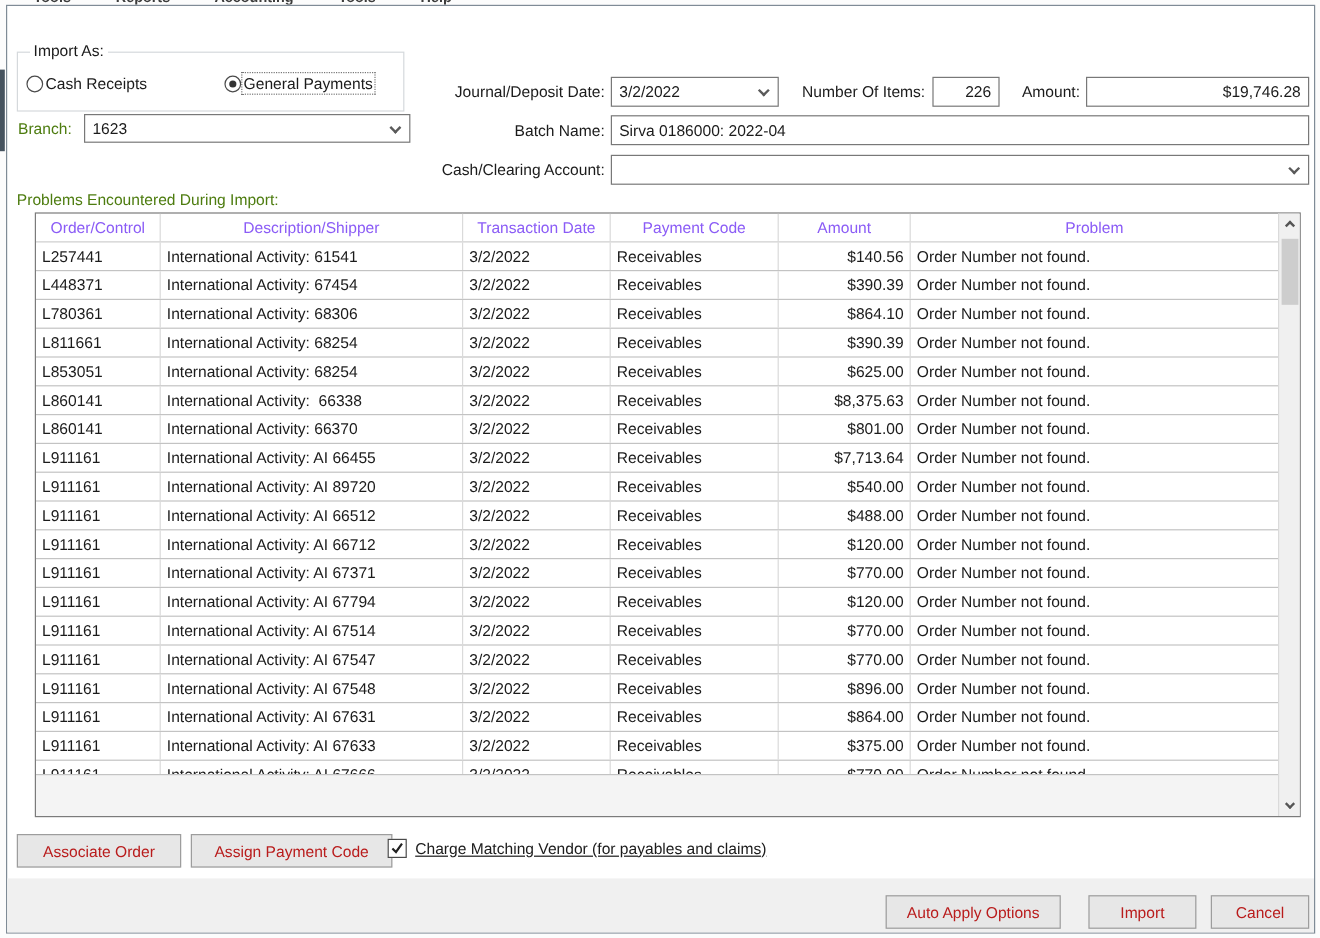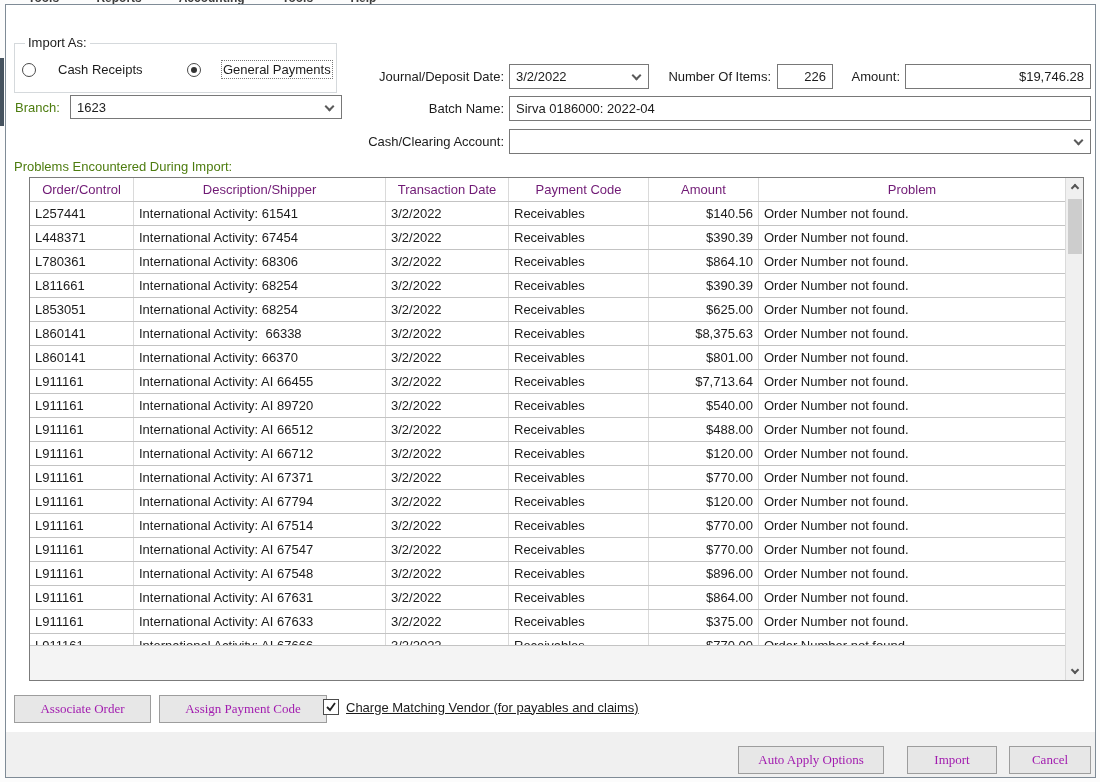--- a/index.html
+++ b/index.html
@@ -34,56 +34,56 @@
   .combo { padding-right:22px; }
   .chev { position:absolute; right:8px; top:7px; width:7px; height:7px;
     border-right:2px solid #5a5a5a; border-bottom:2px solid #5a5a5a; transform:rotate(45deg); }
   .rlabel { position:absolute; text-align:right; }
 
   
   .groupbox { position:absolute; left:8px; top:38px; width:323px; height:50px;
     border:1px solid #d5d9dc; }
   .groupbox-legend { position:absolute; left:10px; top:-9px; background:#fff; padding:0 3px; }
   .radio-row { position:absolute; left:7px; top:18px; width:100%; display:flex; }
-  .radio-opt { display:flex; align-items:center; gap:22px; }
+  .radio-opt { display:flex; align-items:center; gap:2px; }
   .radio-circle { width:14px; height:14px; border-radius:50%; border:1px solid #4a4a4a;
     background:#fff; position:relative; flex:0 0 auto; }
   .radio-opt.checked .radio-circle::after { content:""; position:absolute; left:3px; top:3px;
     width:6px; height:6px; border-radius:50%; background:#333; }
   .radio-opt.focused .radio-label { outline:1px dotted #777; outline-offset:1px; }
 
   
   .grid { position:absolute; left:23px; top:172px; width:1055px; height:504px;
     border:1px solid #7b7b7b; background:#fff; }
   .grid-cols { position:absolute; left:0; top:0; right:18px; bottom:0; overflow:hidden; }
   .grid-header { display:flex; height:23px; }
   .hcell { display:flex; align-items:center; justify-content:center; height:100%;
-    border-right:1px solid #dadada; color:#701a75; white-space:pre; overflow:hidden; }
+    border-right:1px solid #dadada; color:#8b5cf6; white-space:pre; overflow:hidden; }
   .rows-clip { height:444px; overflow:hidden; }
   .trow { display:flex; height:24px; border-top:1px solid #c3c3c3; background:#fff; }
   .tcell { display:flex; align-items:center; height:100%; padding:0 5px;
     border-right:1px solid #dadada; white-space:pre; overflow:hidden; }
   .tcell.num { justify-content:flex-end; }
   .grid-filler { height:35px; background:#f4f4f4; border-top:1px solid #c3c3c3; }
   .c0{width:104px;} .c1{width:252px;} .c2{width:123px;} .c3{width:140px;} .c4{width:110px;} .c5{width:306px; border-right:none;}
 
   
   .vscroll { position:absolute; right:0; top:0; bottom:0; width:18px;
     background:#f0f0f0; border-left:1px solid #dadada; }
   .sb-btn { position:absolute; left:0; width:18px; height:17px; display:flex;
     align-items:center; justify-content:center; }
   .sb-up { top:0; } .sb-down { bottom:0; }
   .sb-chev { width:6px; height:6px; border-right:2px solid #555; border-bottom:2px solid #555; }
   .sb-up .sb-chev { transform:rotate(-135deg); margin-top:3px; }
   .sb-down .sb-chev { transform:rotate(45deg); margin-bottom:3px; }
   .sb-thumb { position:absolute; left:2px; top:21px; width:14px; height:55px; background:#cdcdcd; }
 
   
-  .btn { position:absolute; background:#e7e7e7; border:1px solid #9d9d9d; color:#a21caf;
-    display:flex; align-items:center; justify-content:center; font-size:13px;font-family:Liberation Serif, serif; }
+  .btn { position:absolute; background:#e7e7e7; border:1px solid #9d9d9d; color:#b91c1c;
+    display:flex; align-items:center; justify-content:center; font-size:13px; }
   .footer { position:absolute; left:0; bottom:0; width:100%; height:45px; background:#f0f0f0; }
 
   .checkbox-row { position:absolute; left:317px; top:694px; display:flex; align-items:center; gap:7px;text-decoration:underline; }
   .checkbox { width:16px; height:16px; border:1px solid #4a4a4a; background:#fff;
     display:flex; align-items:center; justify-content:center; }
 </style>
 </head>
 <body>
 
 <div class="bg-menu-strip">Tools   Reports   Accounting Tools   Help</div>

